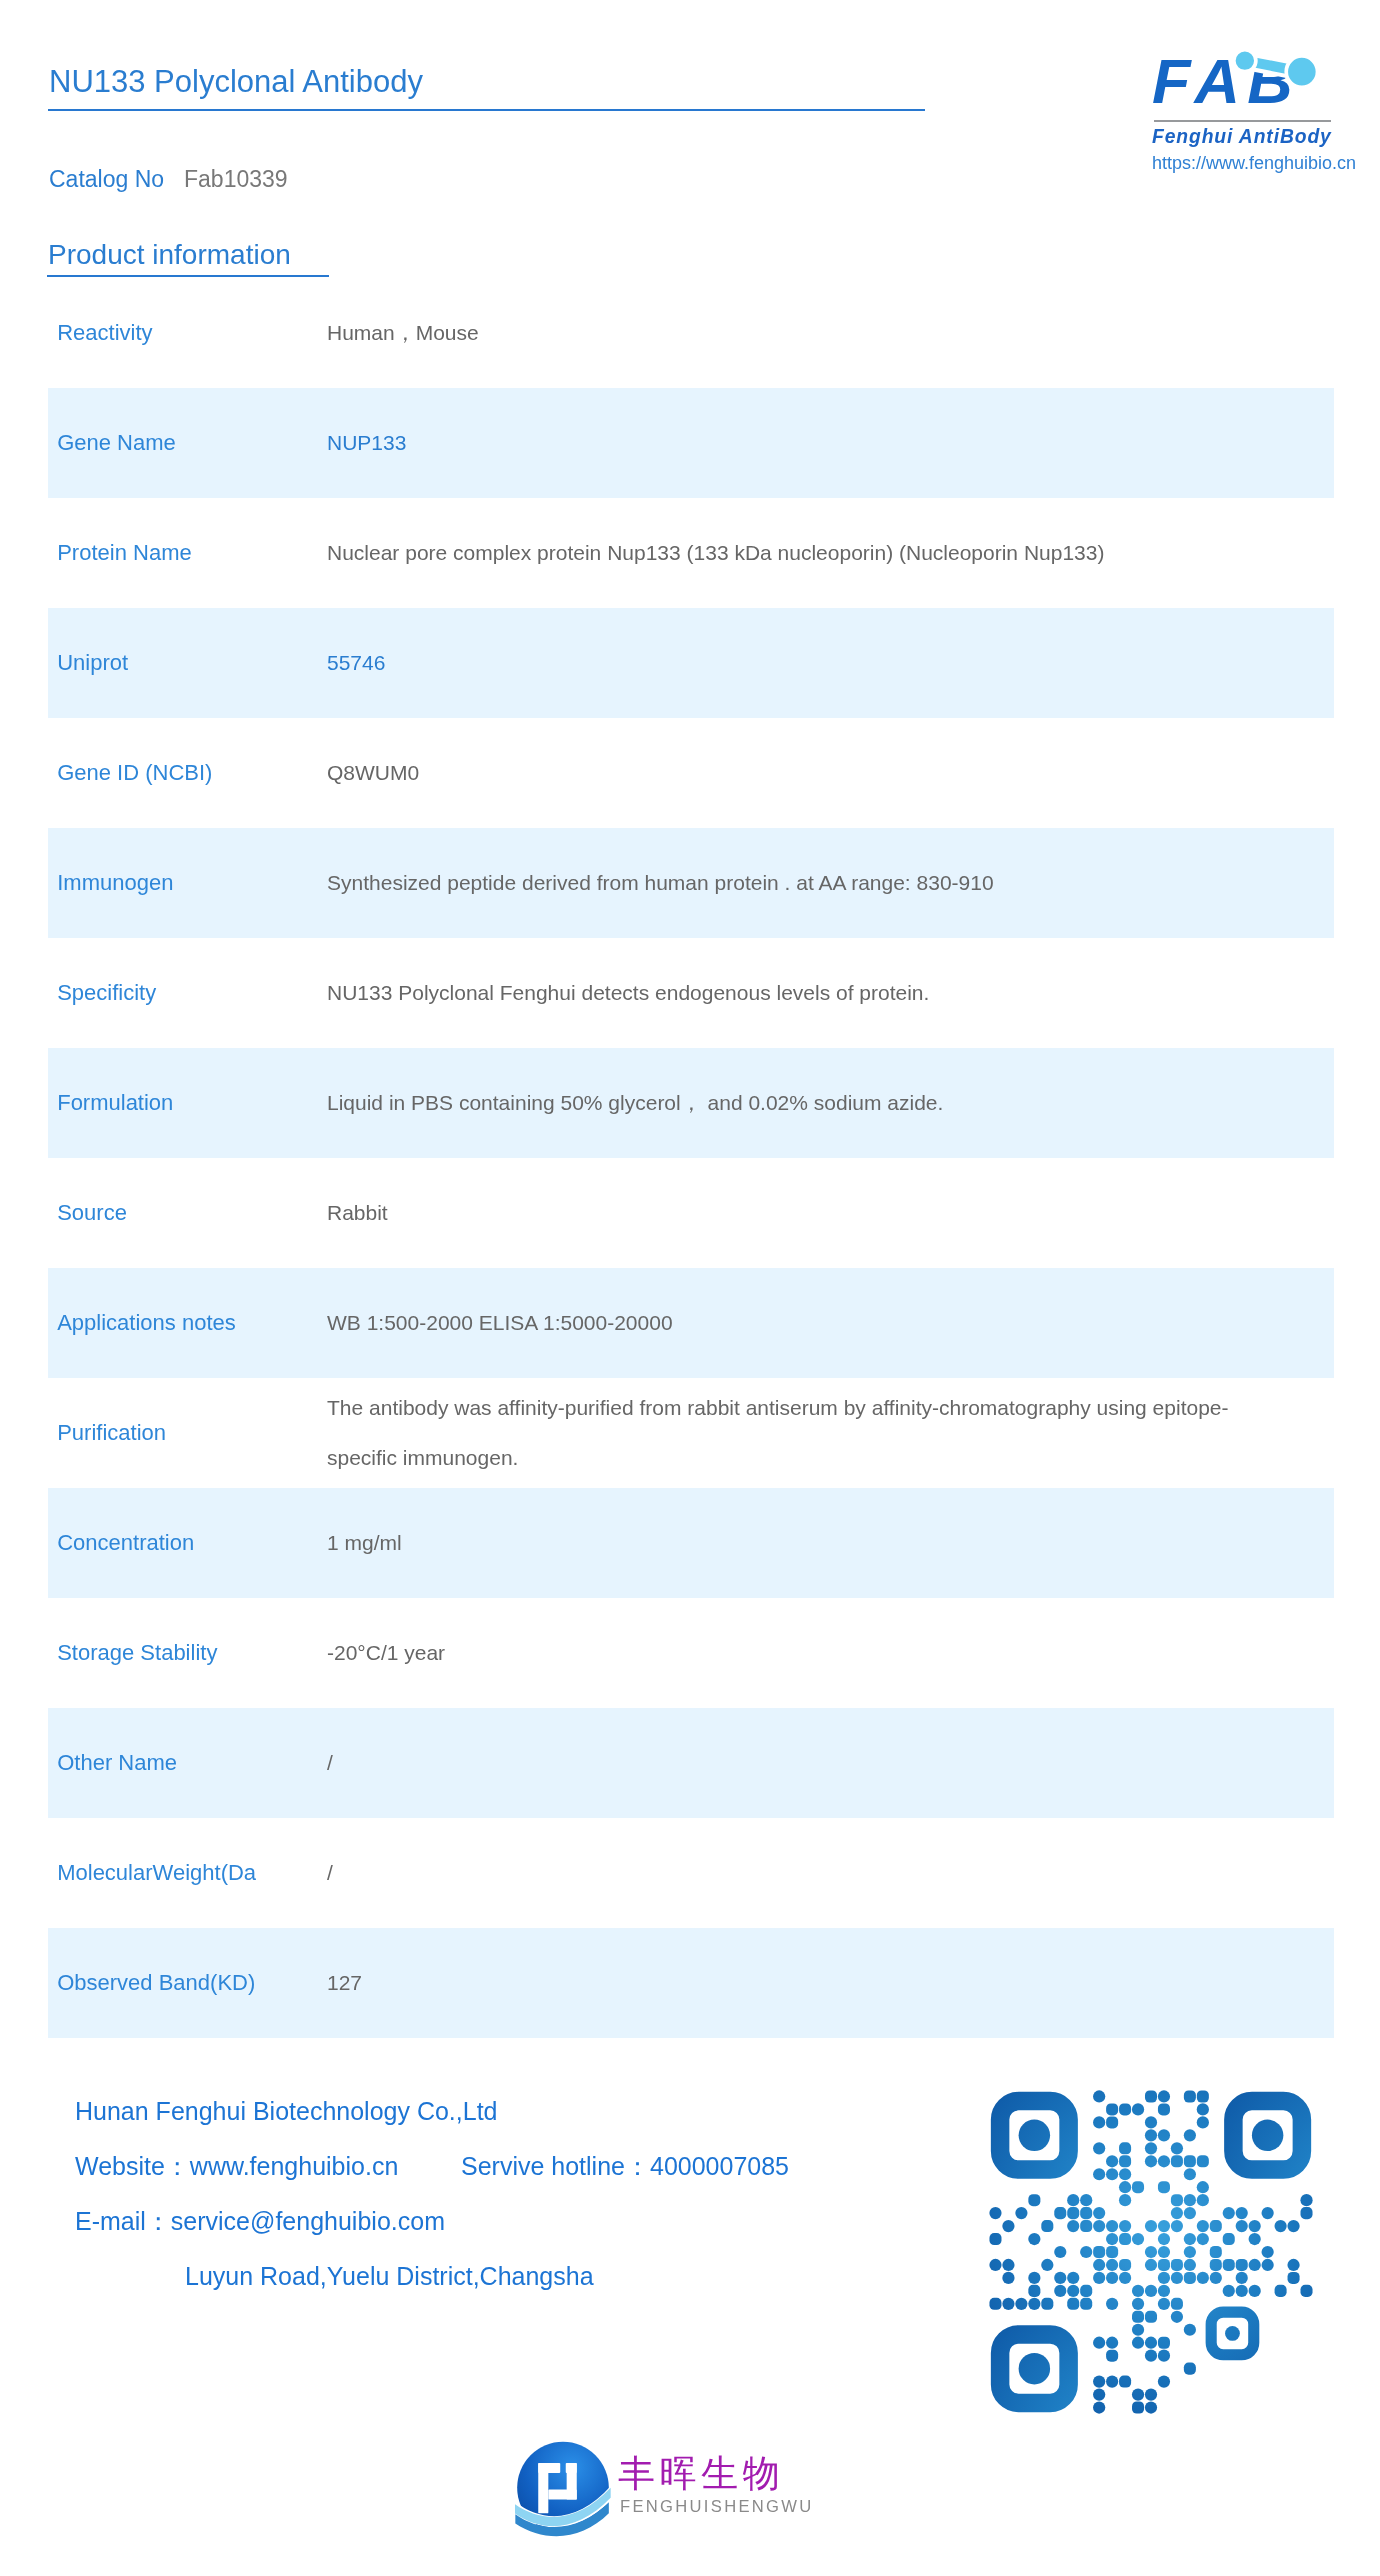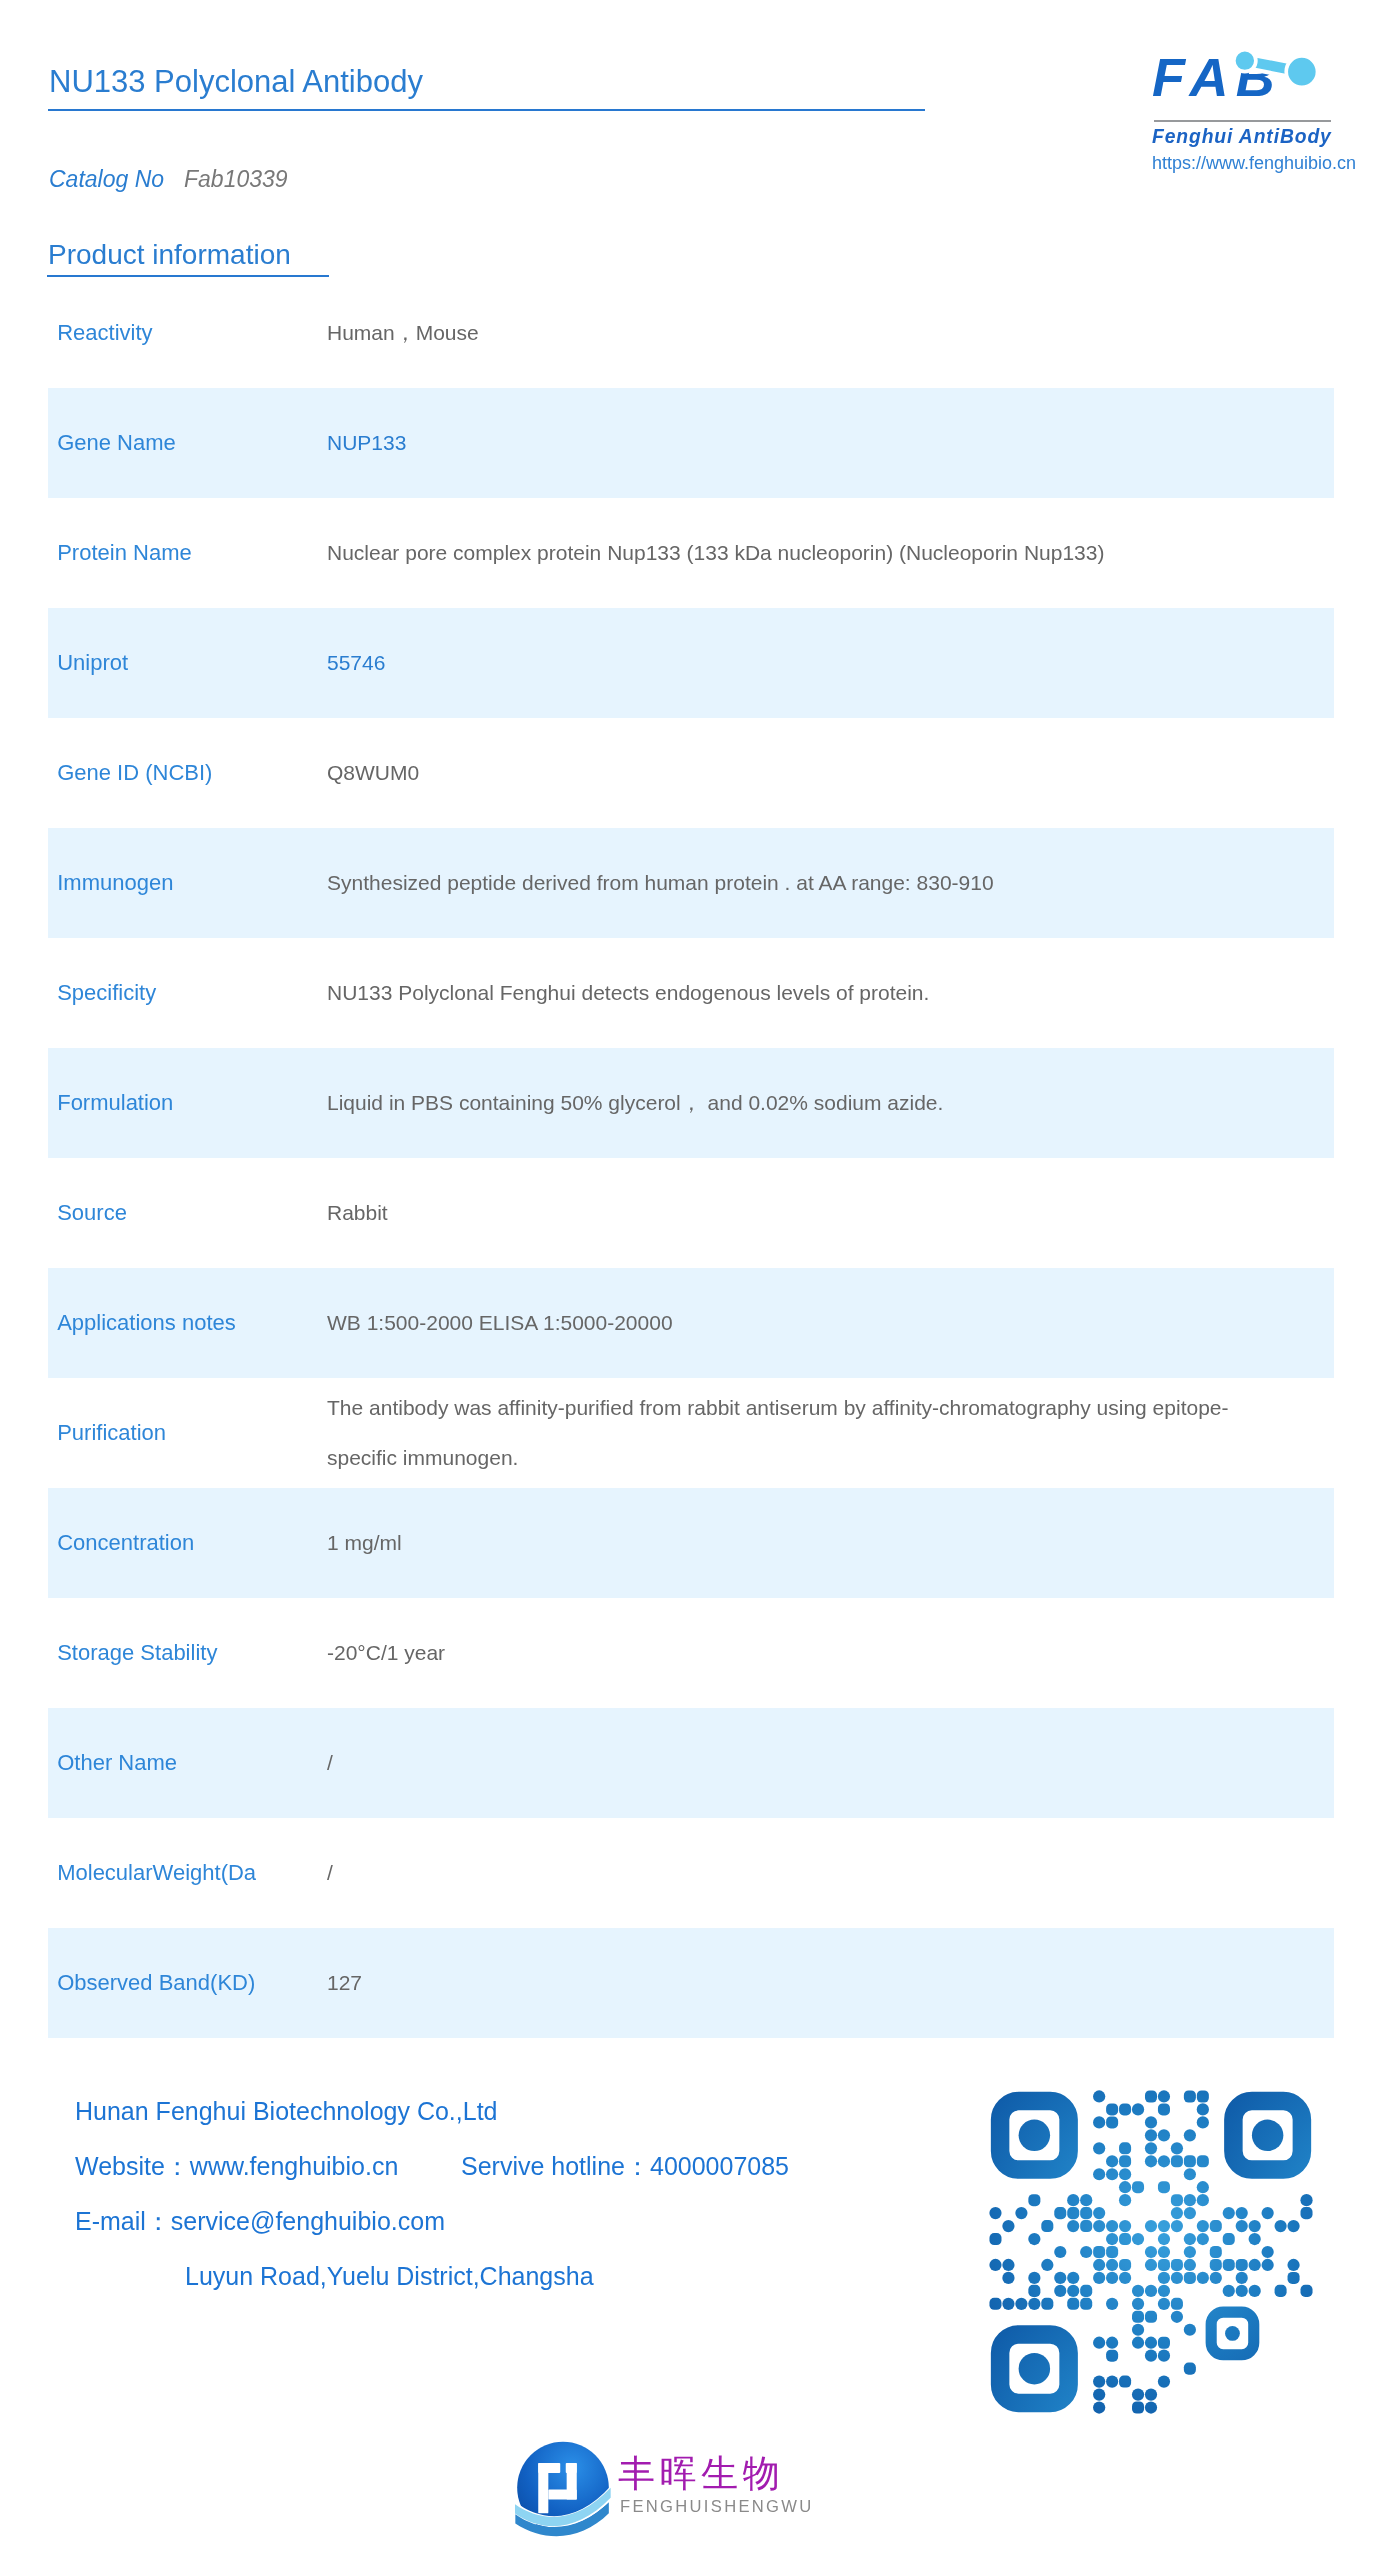--- a/index.html
+++ b/index.html
@@ -7,32 +7,32 @@
   .page {
     position:relative; width:1380px; height:2576px; background:#ffffff;
     font-family:"Liberation Sans","DejaVu Sans",sans-serif; overflow:hidden;
   }
   
   .title { position:absolute; left:49px; top:64px; font-size:31px; color:#2a7dd0; font-weight:normal; }
   .title-underline { position:absolute; left:48px; top:109px; width:877px; height:1.8px; background:#2878d0; }
 
   .logo { position:absolute; left:1152px; top:28px; width:184px; height:129px; }
   .logo-wordmark {
-    position:absolute; left:0; top:22px; font-size:54px; line-height:1;
+    position:absolute; left:0; top:22px; font-size:63px; line-height:1;
     font-weight:bold; font-style:italic; color:#1566c5; letter-spacing:7.4px;
   }
   .logo-molecule { position:absolute; left:78px; top:16.6px; }
   .logo-divider { position:absolute; left:1.8px; top:92px; width:177px; height:1.8px; background:#97999c; }
   .logo-subtitle {
     position:absolute; left:0; top:98px; width:182px; font-size:19.3px; font-weight:bold; font-style:italic;
     color:#1b63c4; letter-spacing:0.9px; white-space:nowrap;
   }
   .logo-url { position:absolute; left:0; top:125px; font-size:18px; color:#2f80d4; white-space:nowrap; }
 
-  .catalog { position:absolute; left:49px; top:166px; font-size:23px;font-style:italic; }
+  .catalog { position:absolute; left:49px; top:166px; font-size:23px; }
   .catalog-label { color:#2a7dd0; }
   .catalog-value { position:absolute; left:135px; top:0; color:#787878; }
 
   
   .section-title { position:absolute; left:48px; top:239px; font-size:28px; color:#2a7dd0; font-weight:normal; }
   .section-underline { position:absolute; left:47px; top:275px; width:282px; height:1.8px; background:#2878d0; }
 
   
   .table { position:absolute; left:48px; top:278px; width:1286px; }
   .trow { position:relative; height:110px; }

